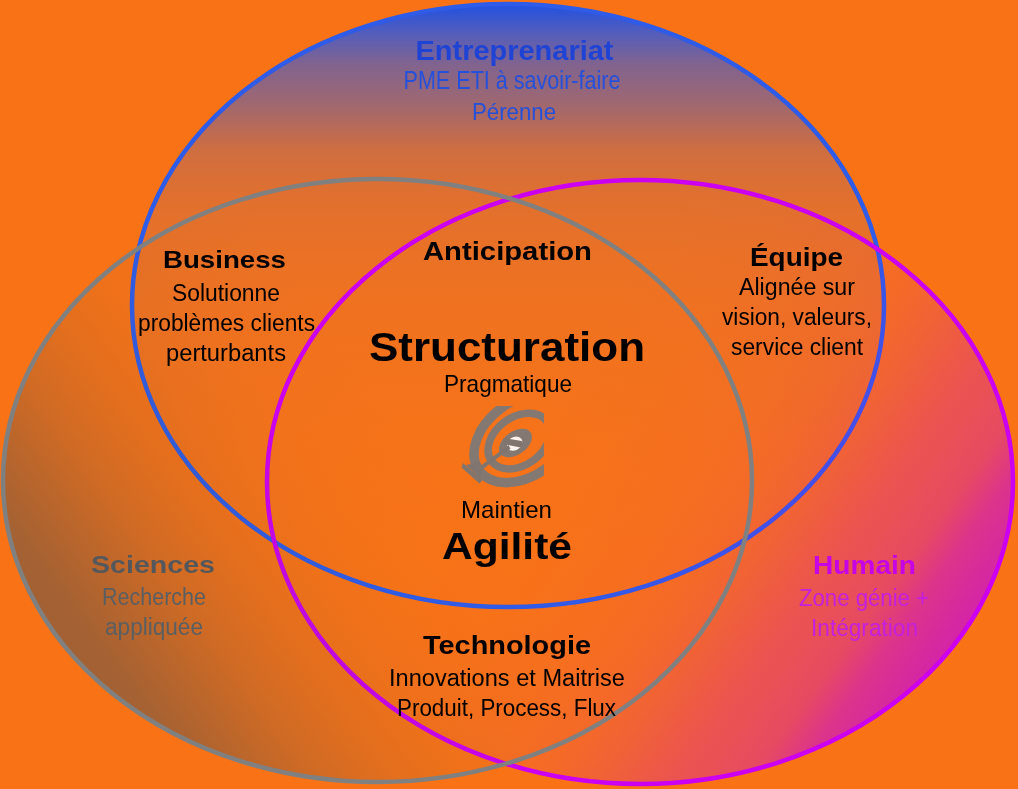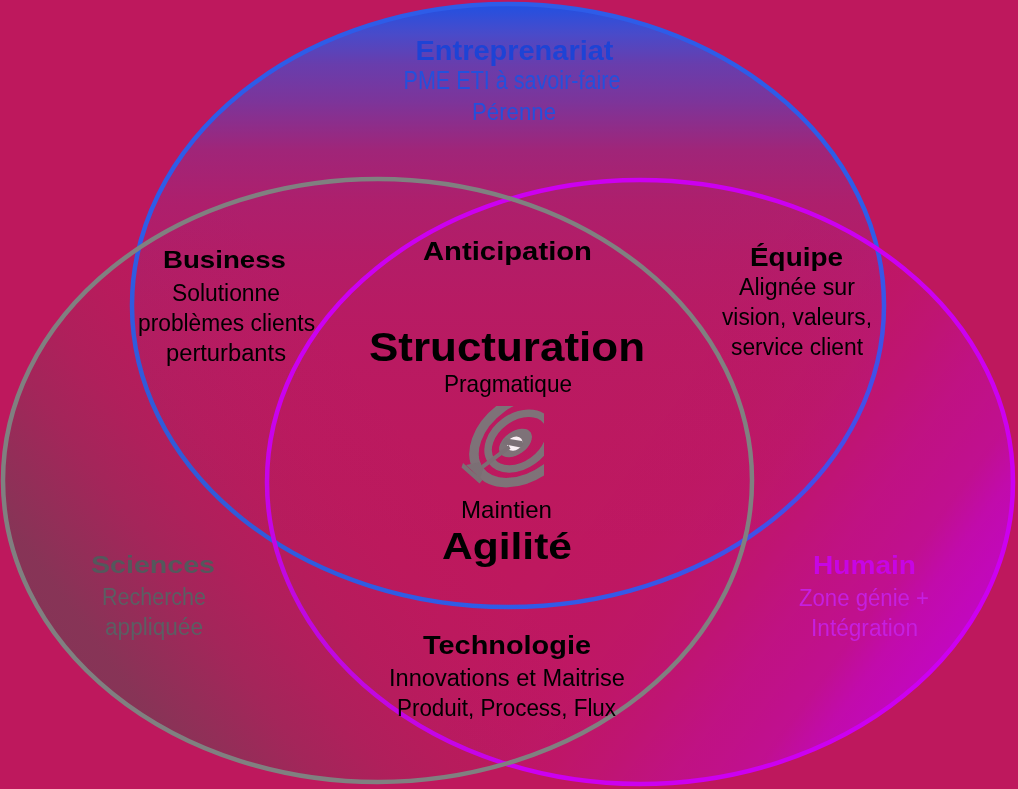--- a/index.html
+++ b/index.html
@@ -1,16 +1,16 @@
 <!DOCTYPE html>
 <html><head>
 <meta charset="utf-8">
 <style>
 html,body{margin:0;padding:0;background:#ffffff;}
-#stage{position:relative;width:1018px;height:789px;background:#be185d;overflow:hidden;
+#stage{position:relative;width:1018px;height:789px;background:#f97316;overflow:hidden;
 font-family:"Liberation Sans", sans-serif;}
 svg{display:block;}
 </style>
 </head>
 <body>
 <div id="stage">
 <svg width="1018" height="789" viewBox="0 0 1018 789">
 <defs>
 <linearGradient id="gBlue" x1="0" y1="0" x2="0" y2="1">
  <stop offset="0" stop-color="#2050e2" stop-opacity="1"></stop>

